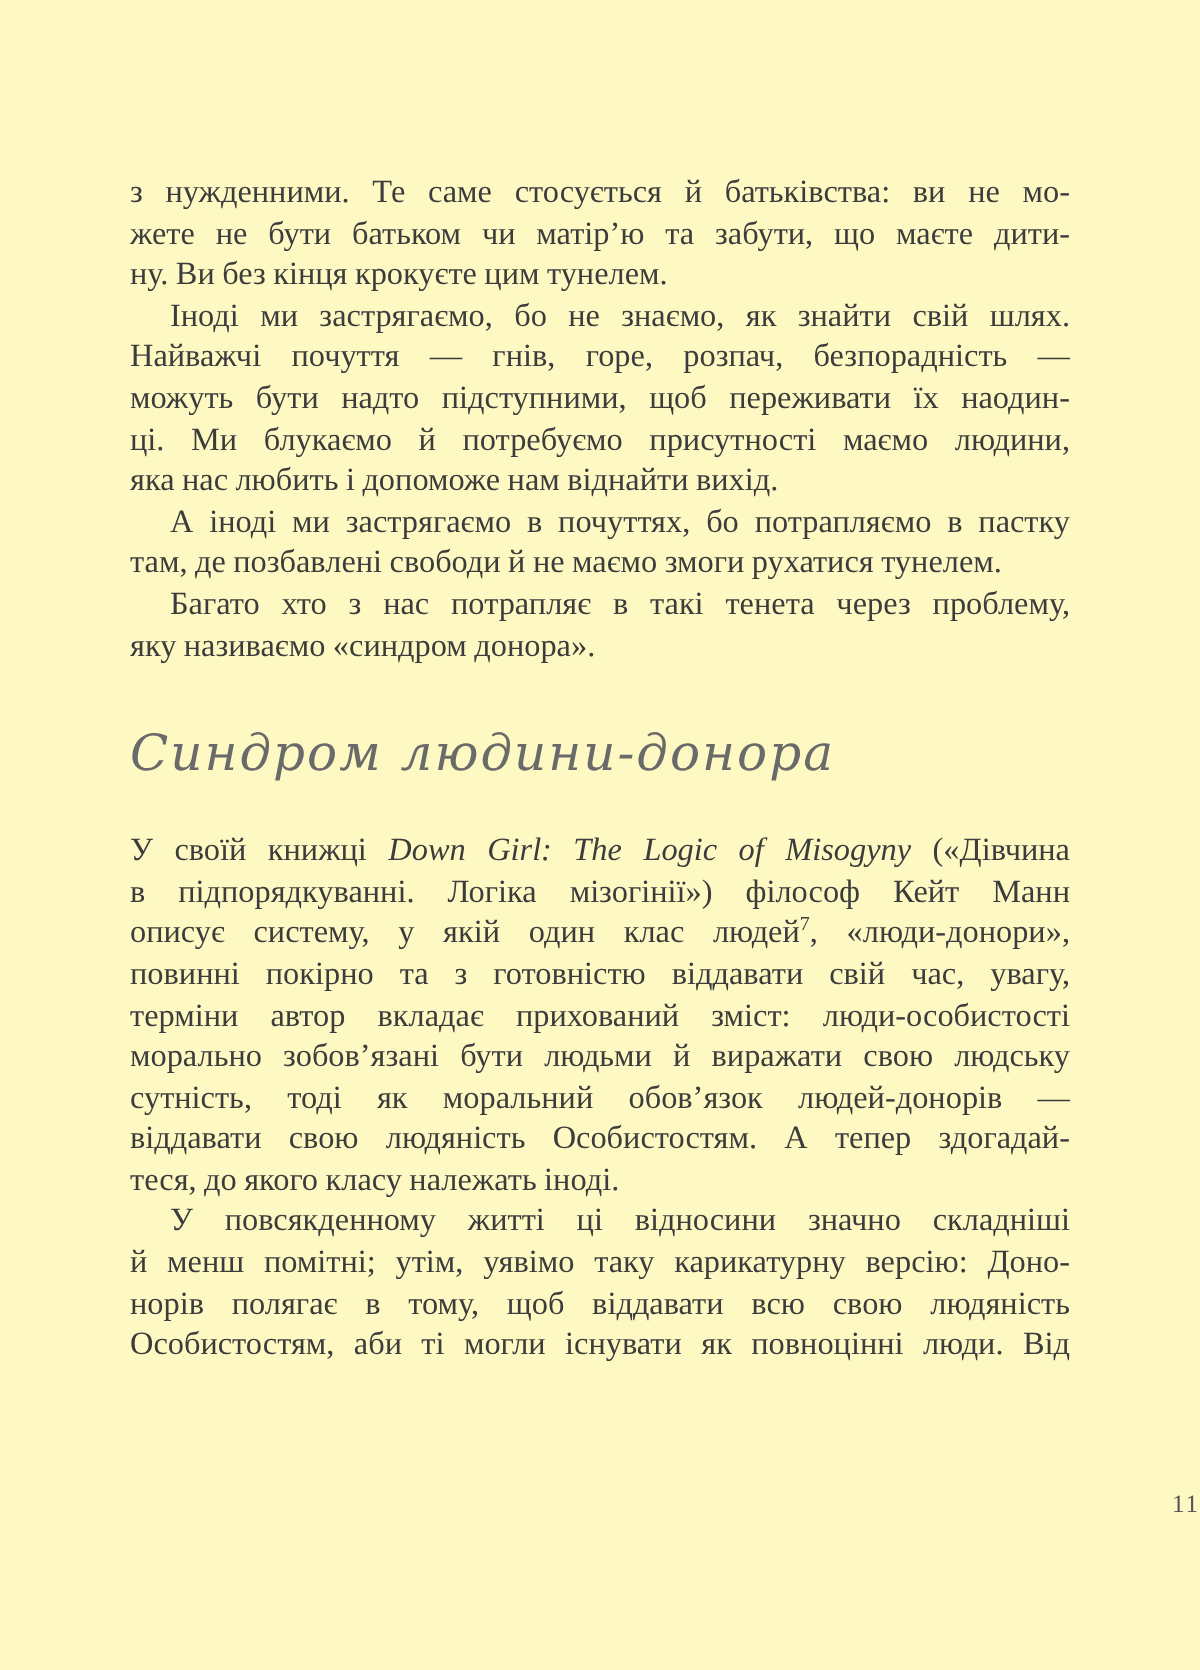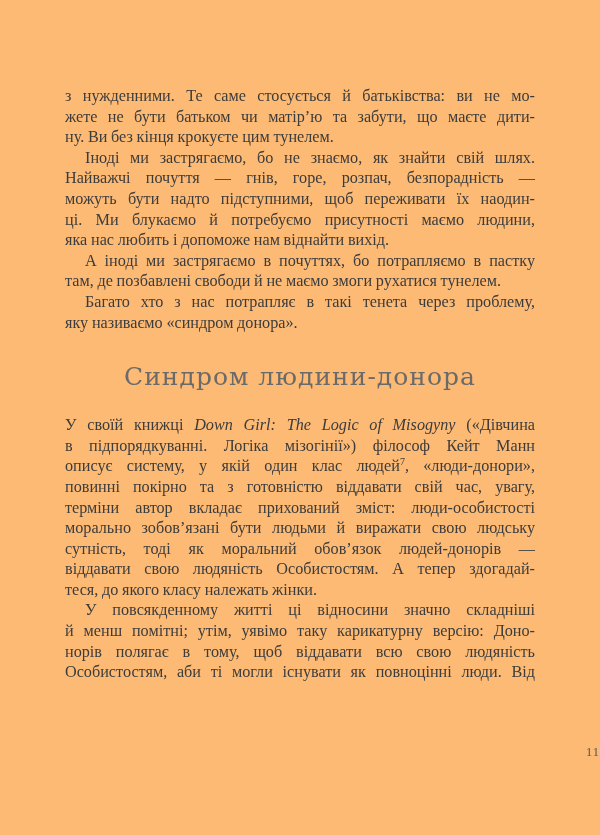--- a/index.html
+++ b/index.html
@@ -1,20 +1,20 @@
 <!DOCTYPE html>
 <html><head>
 <meta charset="utf-8">
 <style>
   html, body { margin: 0; padding: 0; background: #ffffff; }
   .page {
     position: relative;
     width: 600px;
     height: 835px;
-    background: #fdba74;
+    background: #fef9c3;
     overflow: hidden;
     font-family: "Liberation Serif", "DejaVu Serif", serif;
     color: #3c3c3c;
   }
   .text-block {
     position: absolute;
     top: 86px;
     left: 65px;
     right: 65px;
   }
@@ -34,22 +34,23 @@
     font-size: 10px;
     line-height: 0;
     vertical-align: 6px;
     letter-spacing: 0;
   }
   .heading {
     margin-top: 24px;
     margin-bottom: 18px;
     height: 40px;
     line-height: 40px;
-    text-align: center;
+    text-align: left;
     font-family: "DejaVu Serif", "Liberation Serif", serif;
+    font-style: italic;
     font-weight: normal;
     font-size: 25px;
     letter-spacing: 1px;
     color: #6a6a6a;
   }
   .page-number {
     position: absolute;
     top: 745px;
     left: 0;
     width: 100%;
@@ -87,21 +88,21 @@
       <div class="heading">Синдром людини-донора</div>
       <div class="para">
         <div class="line"><span>У своїй книжці </span><i>Down Girl: The Logic of Misogyny</i><span> («Дівчина</span></div>
         <div class="line"><span>в підпорядкуванні. Логіка мізогінії») філософ Кейт Манн</span></div>
         <div class="line"><span>описує систему, у якій один клас людей</span><sup>7</sup><span>, «люди-донори»,</span></div>
         <div class="line"><span>повинні покірно та з готовністю віддавати свій час, увагу,</span></div>
         <div class="line"><span>терміни автор вкладає прихований зміст: люди-особистості</span></div>
         <div class="line"><span>морально зобов’язані бути людьми й виражати свою людську</span></div>
         <div class="line"><span>сутність, тоді як моральний обов’язок людей-донорів —</span></div>
         <div class="line"><span>віддавати свою людяність Особистостям. А тепер здогадай-</span></div>
-        <div class="line endline"><span>теся, до якого класу належать жінки.</span></div>
+        <div class="line endline"><span>теся, до якого класу належать іноді.</span></div>
       </div>
       <div class="para">
         <div class="line indent"><span>У повсякденному житті ці відносини значно складніші</span></div>
         <div class="line"><span>й менш помітні; утім, уявімо таку карикатурну версію: Доно-</span></div>
         <div class="line"><span>норів полягає в тому, щоб віддавати всю свою людяність</span></div>
         <div class="line"><span>Особистостям, аби ті могли існувати як повноцінні люди. Від</span></div>
       </div>
     </div>
   <div class="page-number">11</div>
 </div>

